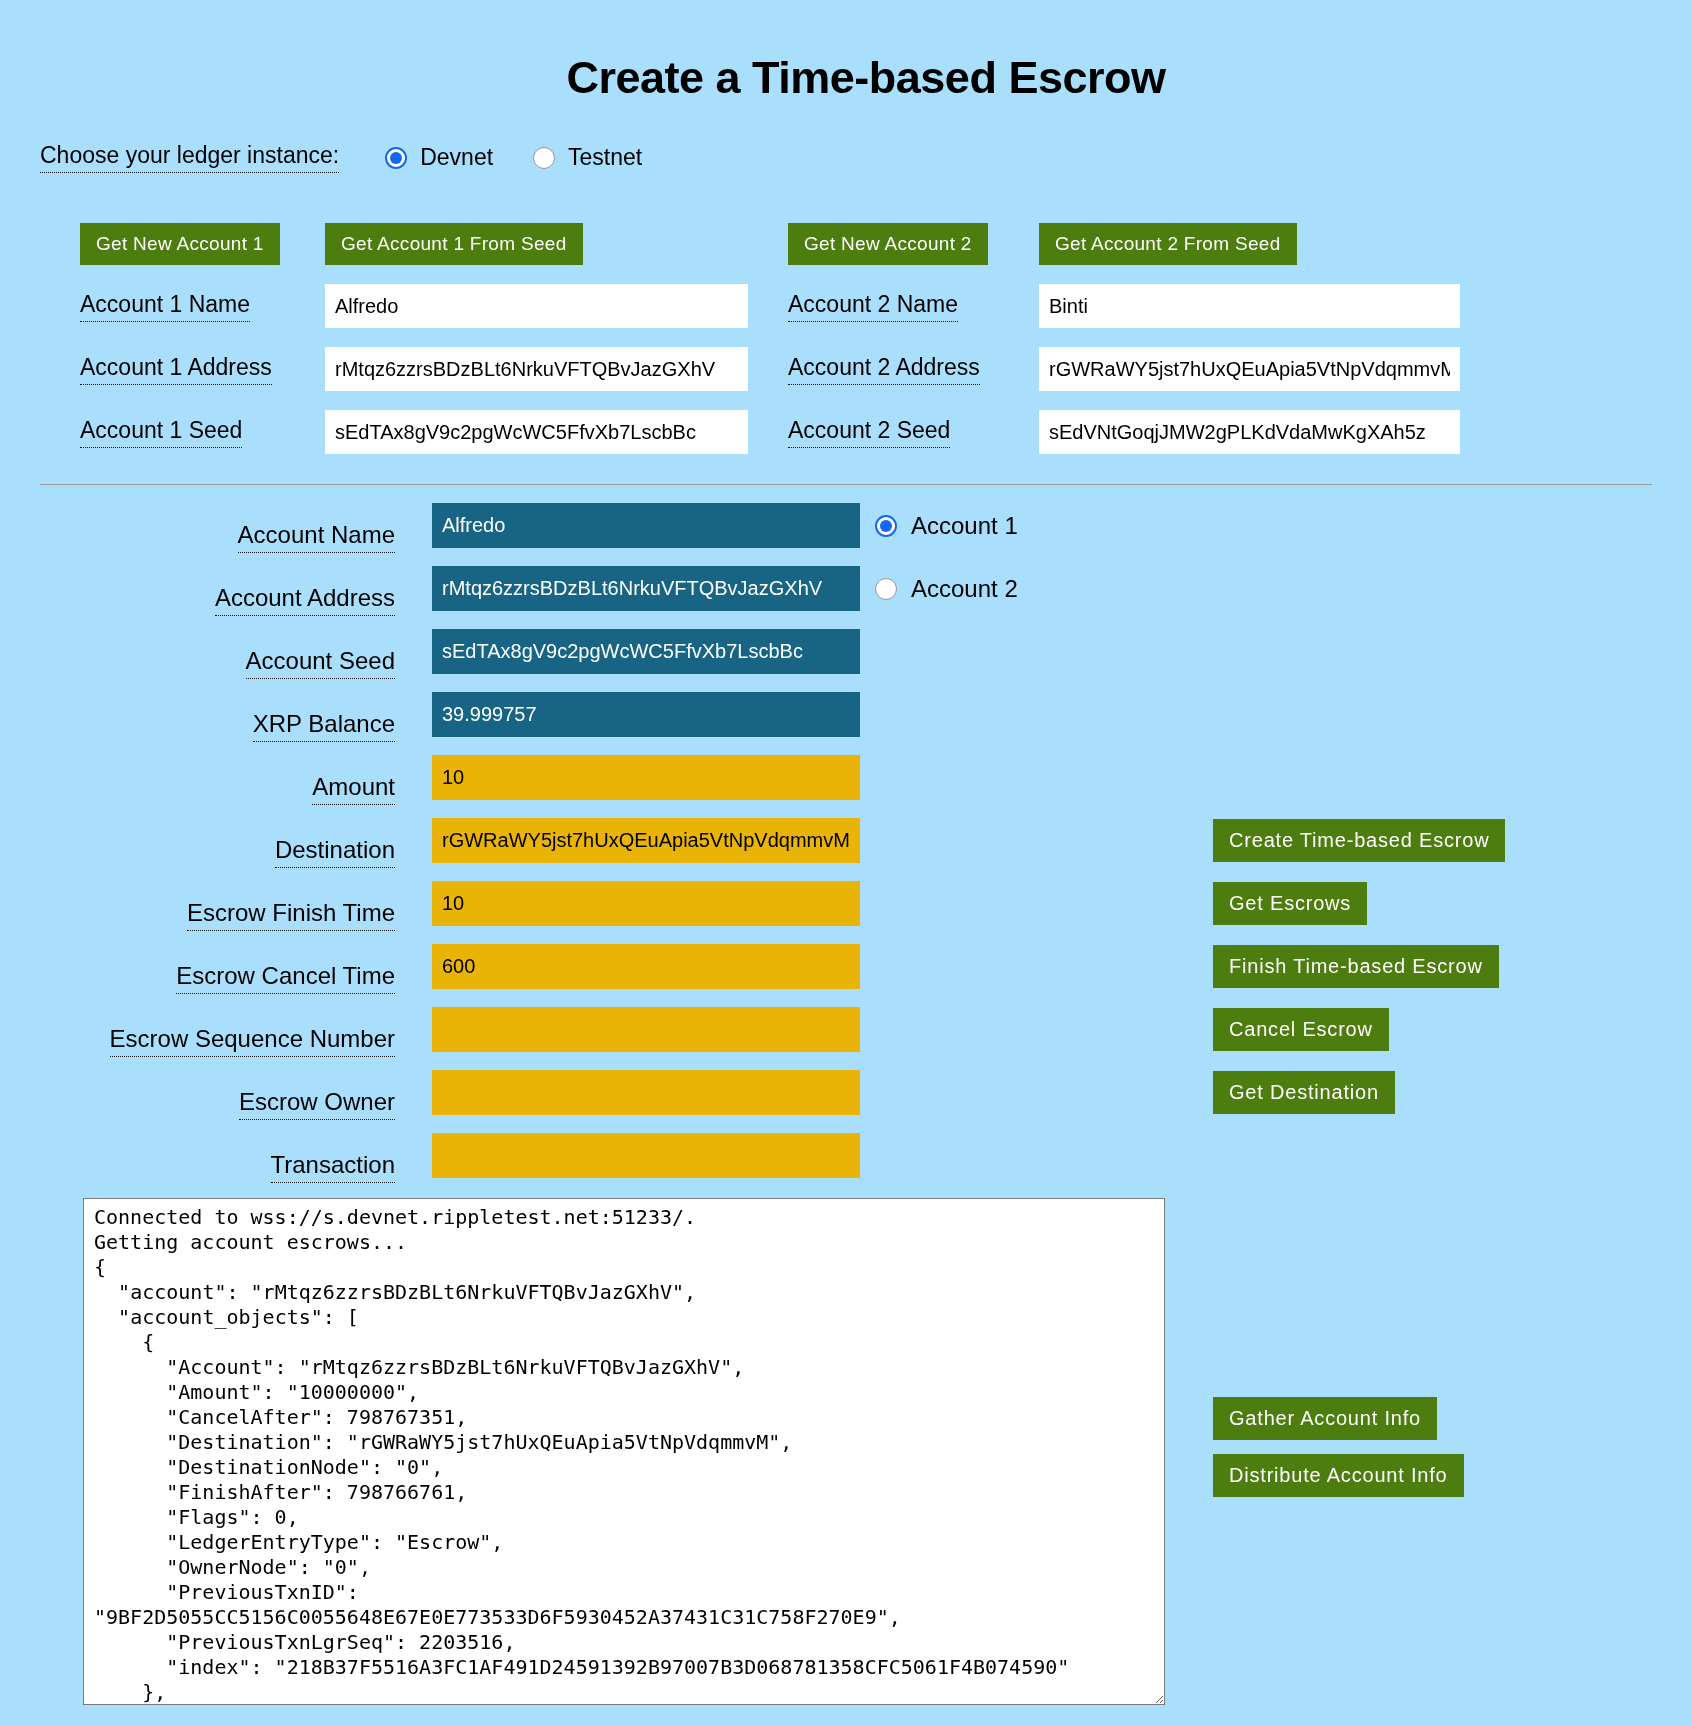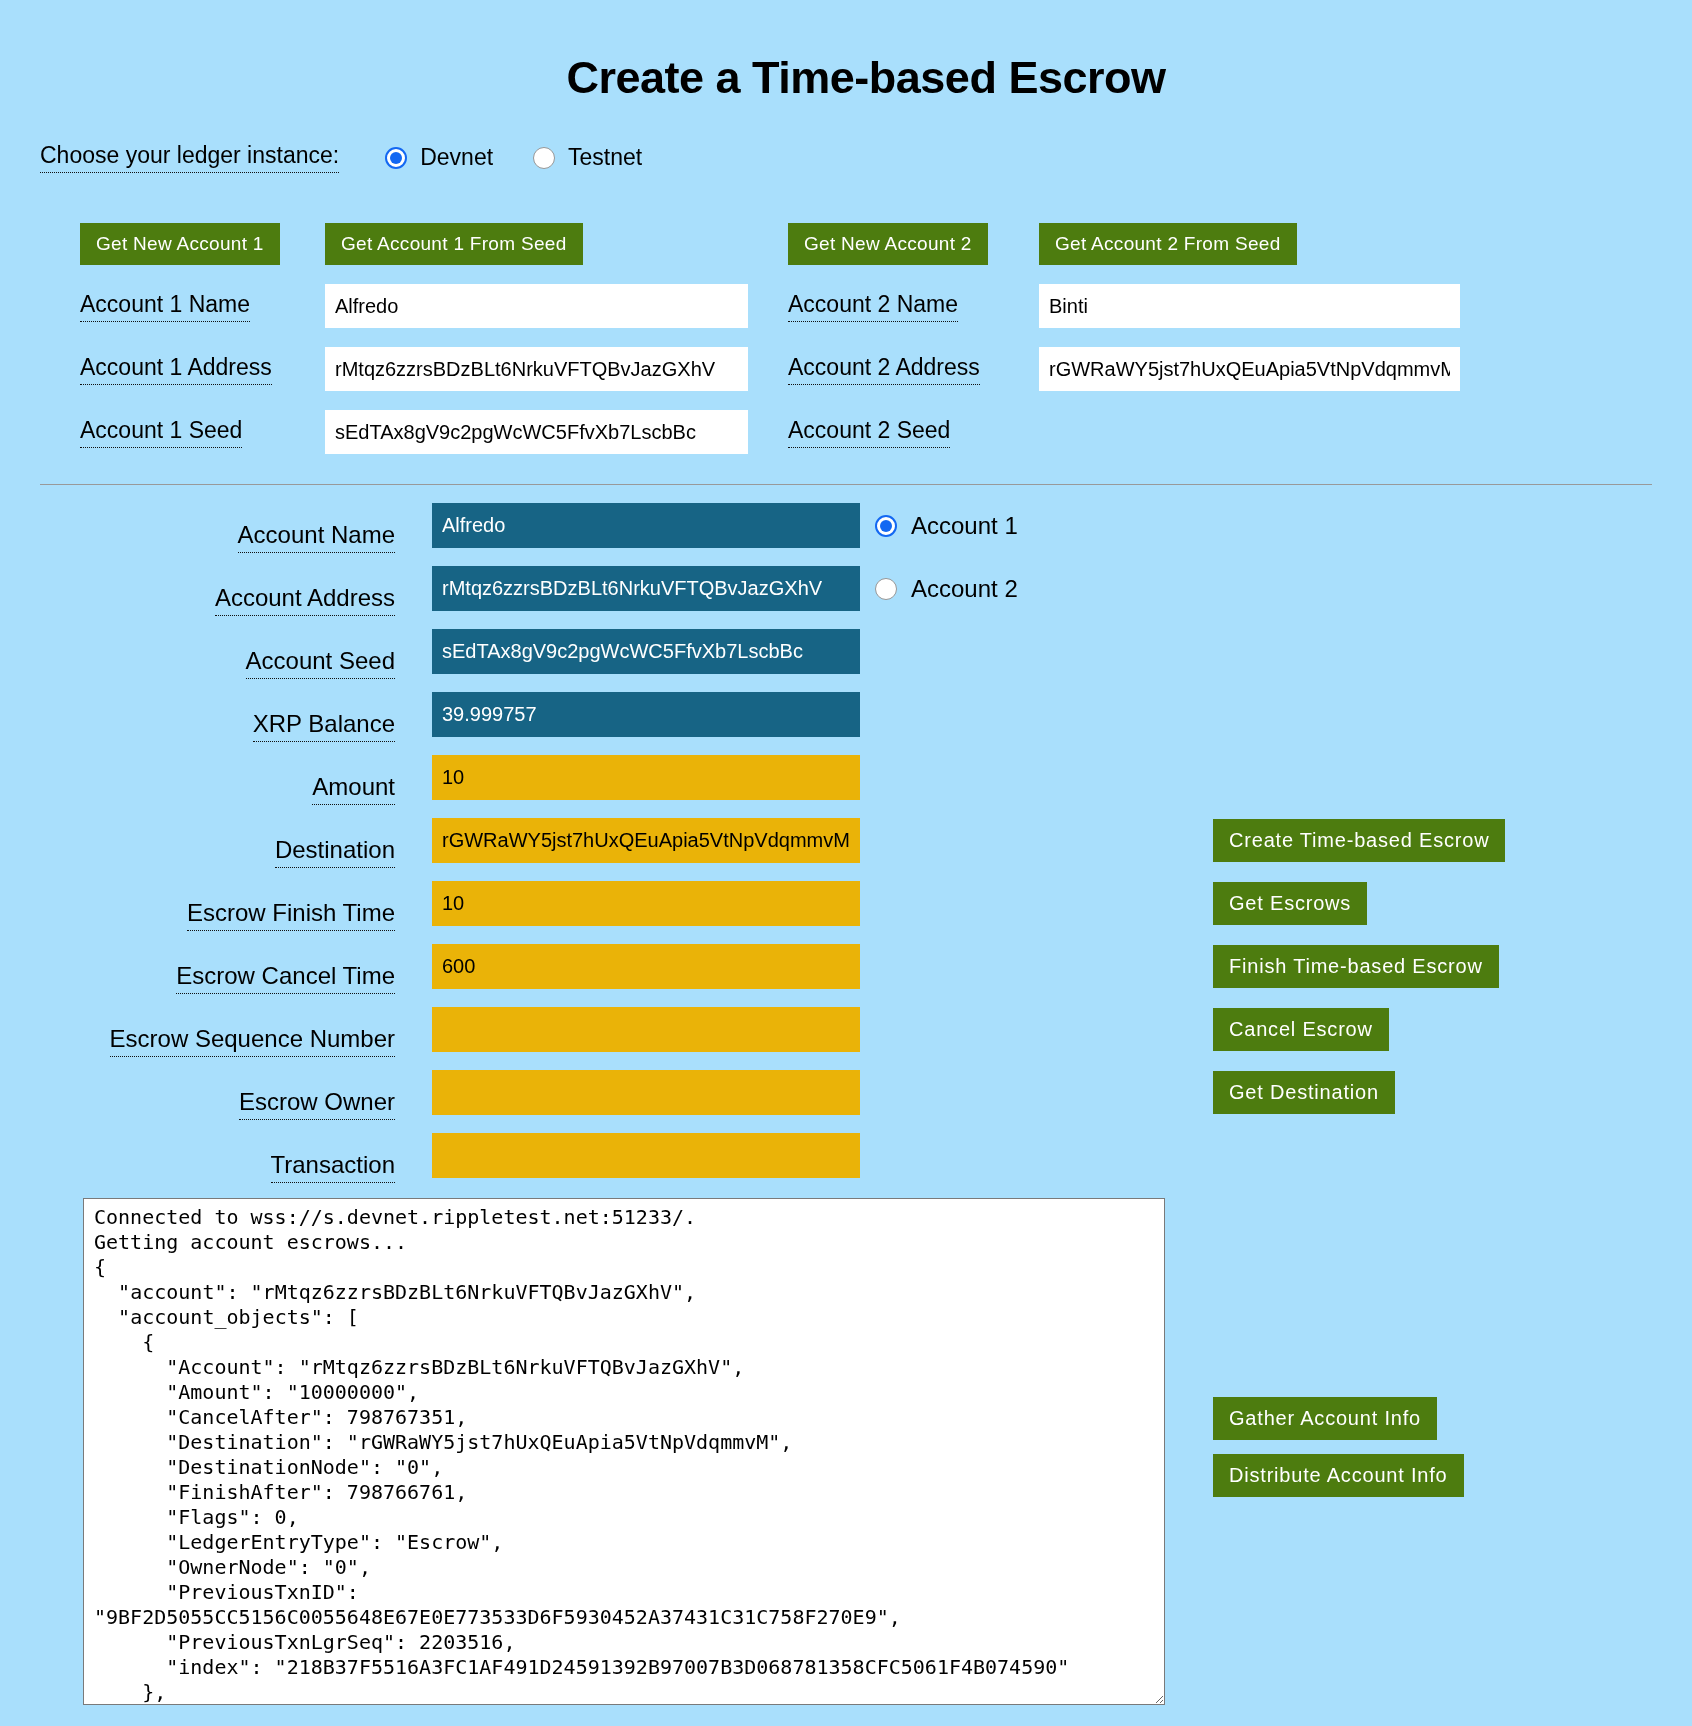--- a/index.html
+++ b/index.html
@@ -119,20 +119,21 @@
   <div><input class="tinput" value="Binti" style=""></div>
 
   <div><span class="lbl-dotted">Account 1 Address</span></div>
   <div><input class="tinput" value="rMtqz6zzrsBDzBLt6NrkuVFTQBvJazGXhV" style=""></div>
   <div class="colB-pad"><span class="lbl-dotted">Account 2 Address</span></div>
   <div><input class="tinput" value="rGWRaWY5jst7hUxQEuApia5VtNpVdqmmvM" style=""></div>
 
   <div><span class="lbl-dotted">Account 1 Seed</span></div>
   <div><input class="tinput" value="sEdTAx8gV9c2pgWcWC5FfvXb7LscbBc" style=""></div>
   <div class="colB-pad"><span class="lbl-dotted">Account 2 Seed</span></div>
+  <div><input class="tinput" value="sEdVNtGoqjJMW2gPLKdVdaMwKgXAh5z" style=""></div>
 </div>
 
 <hr class="divider">
 
 <div class="form">
 
   <div class="frow">
     <div class="mlbl-wrap"><span class="lbl-dotted">Account Name</span></div>
     <input class="mfield teal" readonly="" value="Alfredo" style="">
     <div class="side-radio">

